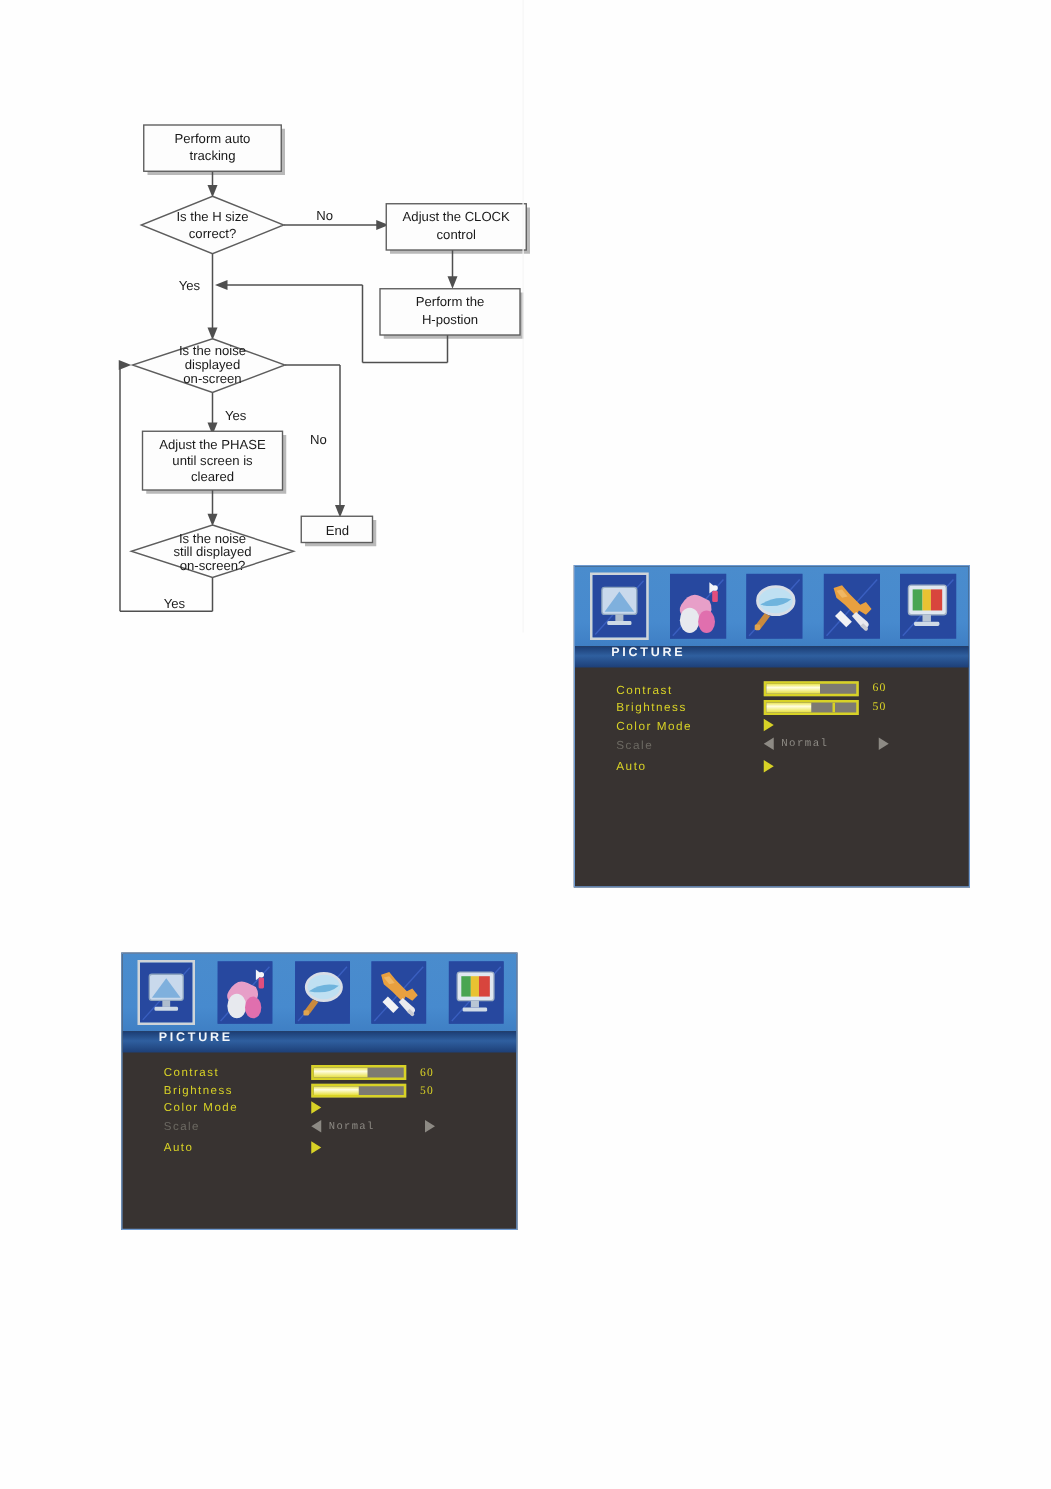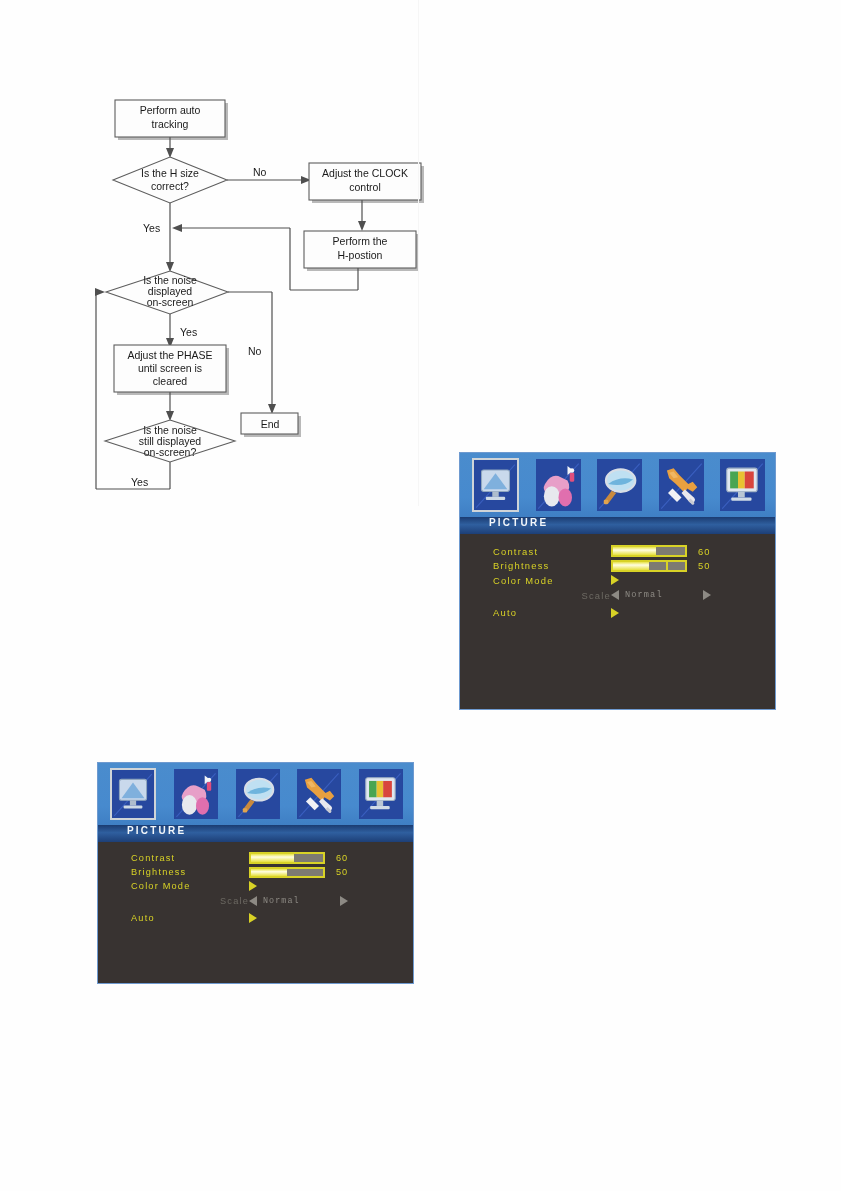--- a/index.html
+++ b/index.html
@@ -110,21 +110,21 @@
     display: flex;
     align-items: center;
     box-sizing: border-box;
   }
   .osd-rowlabel {
     color: #d8d226;
     letter-spacing: 0.13em;
     font-family: Liberation Sans, sans-serif;
     white-space: nowrap;
   }
-  .osd-row.disabled .osd-rowlabel { color: #6d6a63; text-align: right; }
+  .osd-row.disabled .osd-rowlabel { color: #6d6a63; }
   .osd-ctrl {
     display: flex;
     align-items: center;
     position: relative;
   }
 
   
   .osd-slider {
     border: 2px solid #d8d226;
     background: #7d7a72;
@@ -139,21 +139,21 @@
   }
   .osd-slider .notch {
     position: absolute;
     top: 0; bottom: 0;
     width: 2px;
     background: #d8d226;
   }
   .osd-value {
     color: #d8d226;
     letter-spacing: 0.1em;
-    font-family: Liberation Sans, sans-serif;
+    font-family: Liberation Serif, serif;
   }
 
   .arrow-r, .arrow-l {
     width: 0; height: 0;
     display: inline-block;
   }
   .arrow-r { border-top: 5px solid transparent; border-bottom: 5px solid transparent; border-left: 8px solid #d8d226; }
   .arrow-l { border-top: 5px solid transparent; border-bottom: 5px solid transparent; border-right: 8px solid #d8d226; }
   .arrow-r.grey { border-left-color: #8d8a84; }
   .arrow-l.grey { border-right-color: #8d8a84; }

